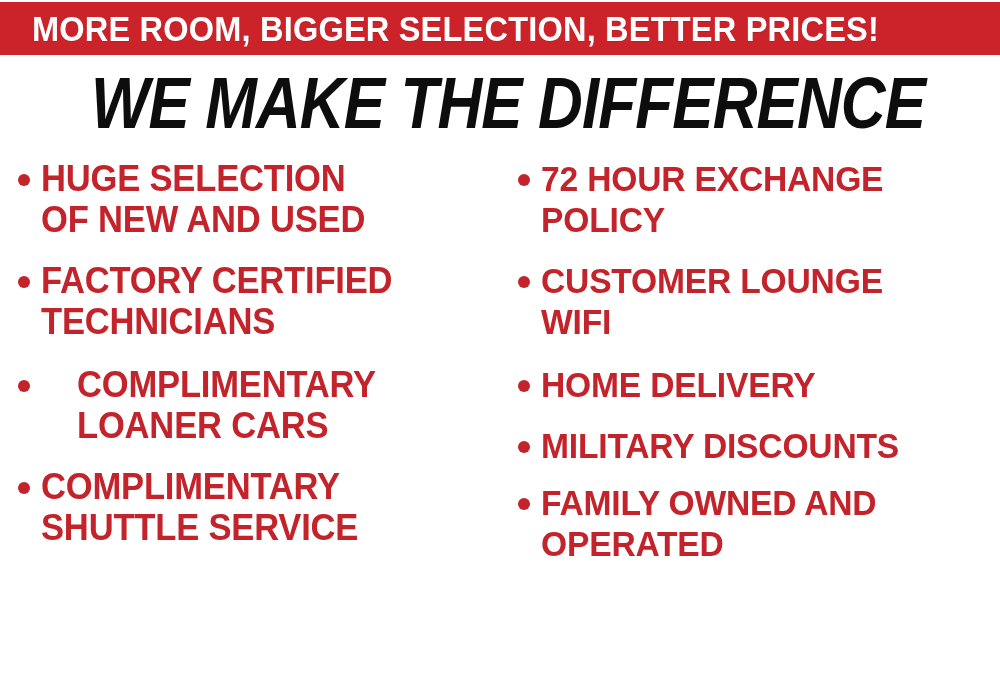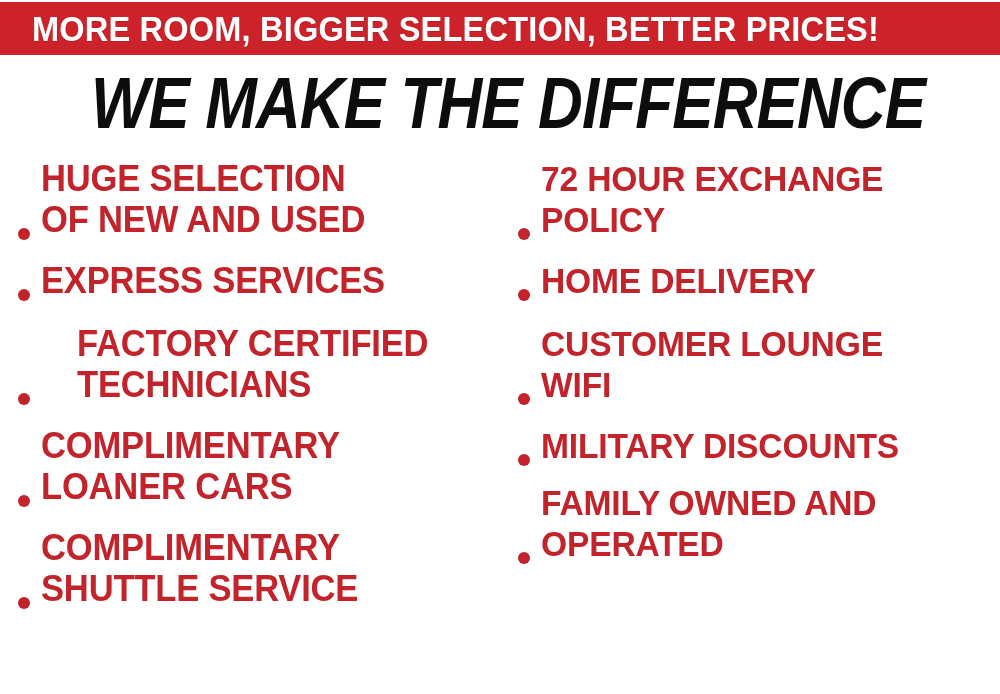--- a/index.html
+++ b/index.html
@@ -77,21 +77,21 @@
   }
   .col {
     position: absolute;
     top: 0;
   }
   .col-left  { left: 18px;  width: 492px; }
   .col-right { left: 518px; width: 482px; }
 
   .bullet-item {
     display: flex;
-    align-items: flex-end;
+    align-items: flex-start;
     margin-bottom: 16px;
   }
   .bullet-dot {
     flex: 0 0 auto;
     width: 12px;
     height: 12px;
     border-radius: 50%;
     background: #c3232a;
     margin-top: 16px;
     margin-right: 11px;
@@ -138,24 +138,20 @@
   <div class="columns">
 
     <div class="col col-left">
 
       <div class="bullet-item">
         <span class="bullet-dot"></span>
         <span class="bullet-text">HUGE SELECTION
 OF NEW AND USED</span>
       </div>
 
-      <div class="bullet-item">
-        <span class="bullet-dot"></span>
-        <span class="bullet-text">EXPRESS SERVICES</span>
-      </div>
 
       <div class="bullet-item">
         <span class="bullet-dot"></span>
         <span class="bullet-text">FACTORY CERTIFIED
 TECHNICIANS</span>
       </div>
 
       <div class="bullet-item">
         <span class="bullet-dot"></span>
         <span class="bullet-text">COMPLIMENTARY
@@ -173,31 +169,31 @@
     <div class="col col-right">
 
       <div class="bullet-item">
         <span class="bullet-dot"></span>
         <span class="bullet-text">72 HOUR EXCHANGE
 POLICY</span>
       </div>
 
       <div class="bullet-item">
         <span class="bullet-dot"></span>
-        <span class="bullet-text">HOME DELIVERY</span>
-      </div>
-
-      <div class="bullet-item">
-        <span class="bullet-dot"></span>
         <span class="bullet-text">CUSTOMER LOUNGE
 WIFI</span>
       </div>
 
       <div class="bullet-item">
         <span class="bullet-dot"></span>
+        <span class="bullet-text">HOME DELIVERY</span>
+      </div>
+
+      <div class="bullet-item">
+        <span class="bullet-dot"></span>
         <span class="bullet-text">MILITARY DISCOUNTS</span>
       </div>
 
       <div class="bullet-item">
         <span class="bullet-dot"></span>
         <span class="bullet-text">FAMILY OWNED AND
 OPERATED</span>
       </div>
 
 

